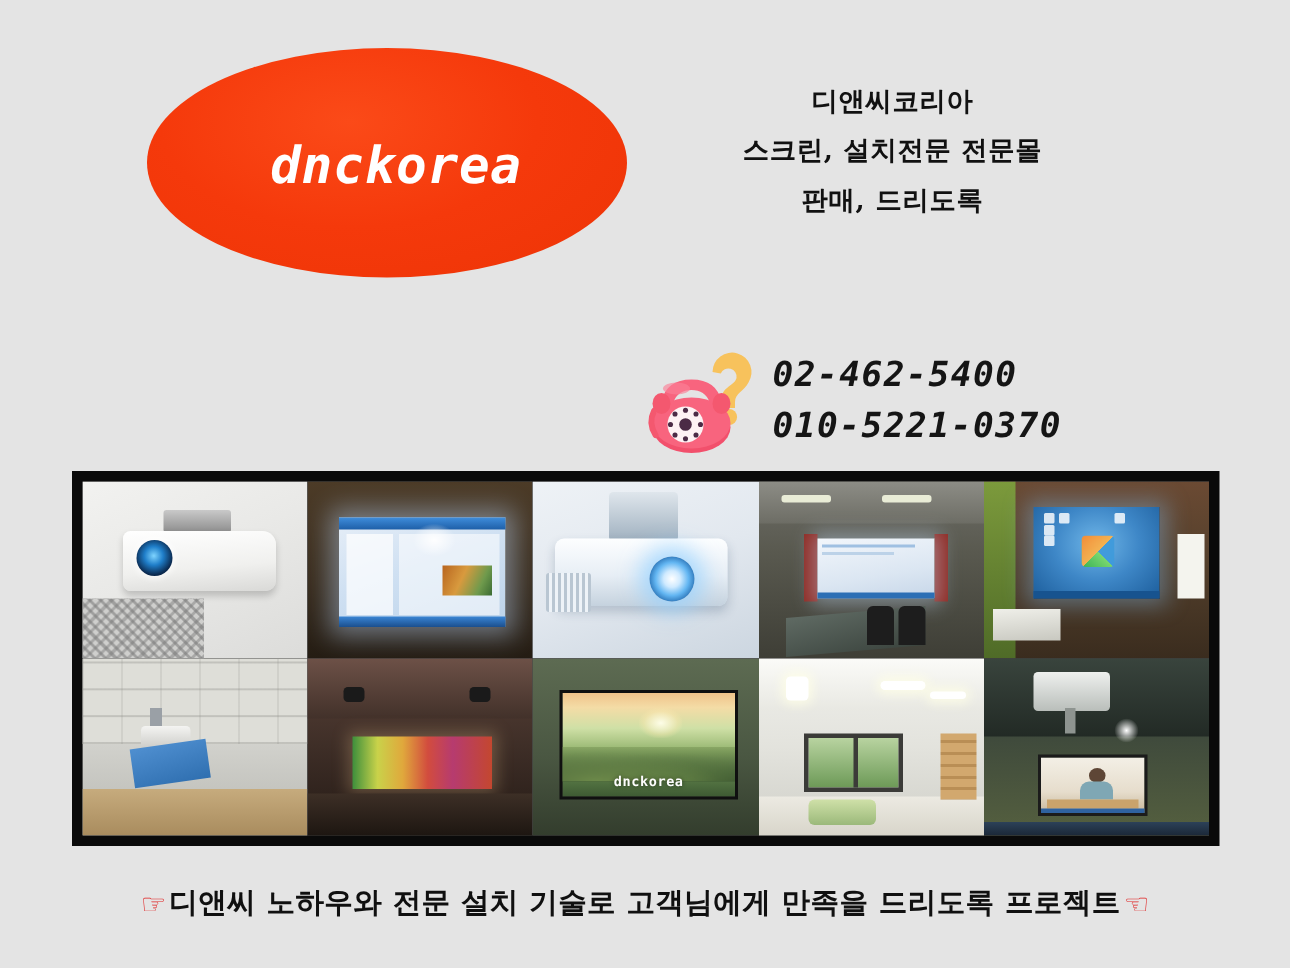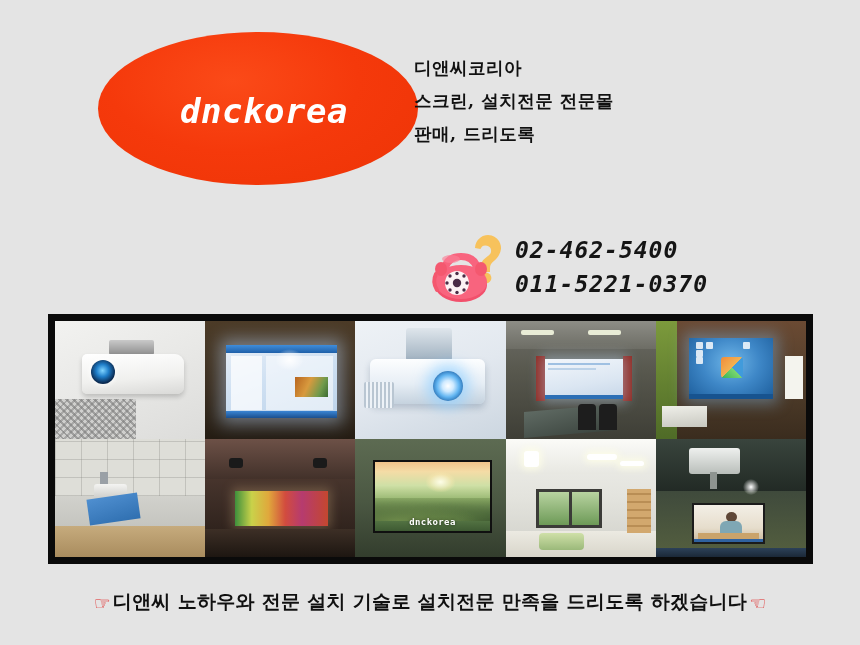--- a/index.html
+++ b/index.html
@@ -41,23 +41,24 @@
     font-weight: bold;
     font-style: italic;
     font-size: 34px;
     letter-spacing: 0.5px;
     transform: translate(6px, 2px);
     white-space: nowrap;
   }
 
   #tagline {
     position: absolute;
-    left: 414px;
+    left: 430px;
     top: 52px;
     width: 330px;
+    text-align: center;
     color: #111111;
   }
   .tagline-line {
     font-family: "DejaVu Serif", "Liberation Serif", serif;
     font-weight: bold;
     font-size: 17.5px;
     line-height: 33px;
     white-space: nowrap;
     letter-spacing: 0.5px;
   }
@@ -374,21 +375,21 @@
       <ellipse cx="16" cy="41" rx="6" ry="7" fill="#f4586f"></ellipse>
       <ellipse cx="56" cy="41" rx="6" ry="7" fill="#f4586f"></ellipse>
       <ellipse cx="26" cy="31" rx="9" ry="4" fill="#fb8097" opacity="0.65"></ellipse>
 
       <path d="M11 46 q-4 8 1 16" stroke="#f4586f" stroke-width="4" fill="none" stroke-linecap="round"></path>
     </svg>
   </div>
 
   <div id="phone-numbers">
     <div class="phone-line">02-462-5400</div>
-    <div class="phone-line">011-5221-0370</div>
+    <div class="phone-line">010-5221-0370</div>
   </div>
 </div>
 
 <div id="gallery-frame">
   <div id="gallery-grid">
 
     <div class="photo-cell">
       <div class="scene p1">
         <div class="mount"></div>
         <div class="proj-body"></div>
@@ -513,15 +514,15 @@
           <div class="tb"></div>
         </div>
       </div>
     </div>
 
   </div>
 </div>
 
 <div id="footer">
   <span class="hand-icon">☞</span>
-  <span id="footer-text">디앤씨 노하우와 전문 설치 기술로 설치전문 만족을 드리도록 하겠습니다</span>
+  <span id="footer-text">디앤씨 노하우와 전문 설치 기술로 고객님에게 만족을 드리도록 프로젝트</span>
   <span class="hand-icon">☜</span>
 </div>
 
 </body></html>

